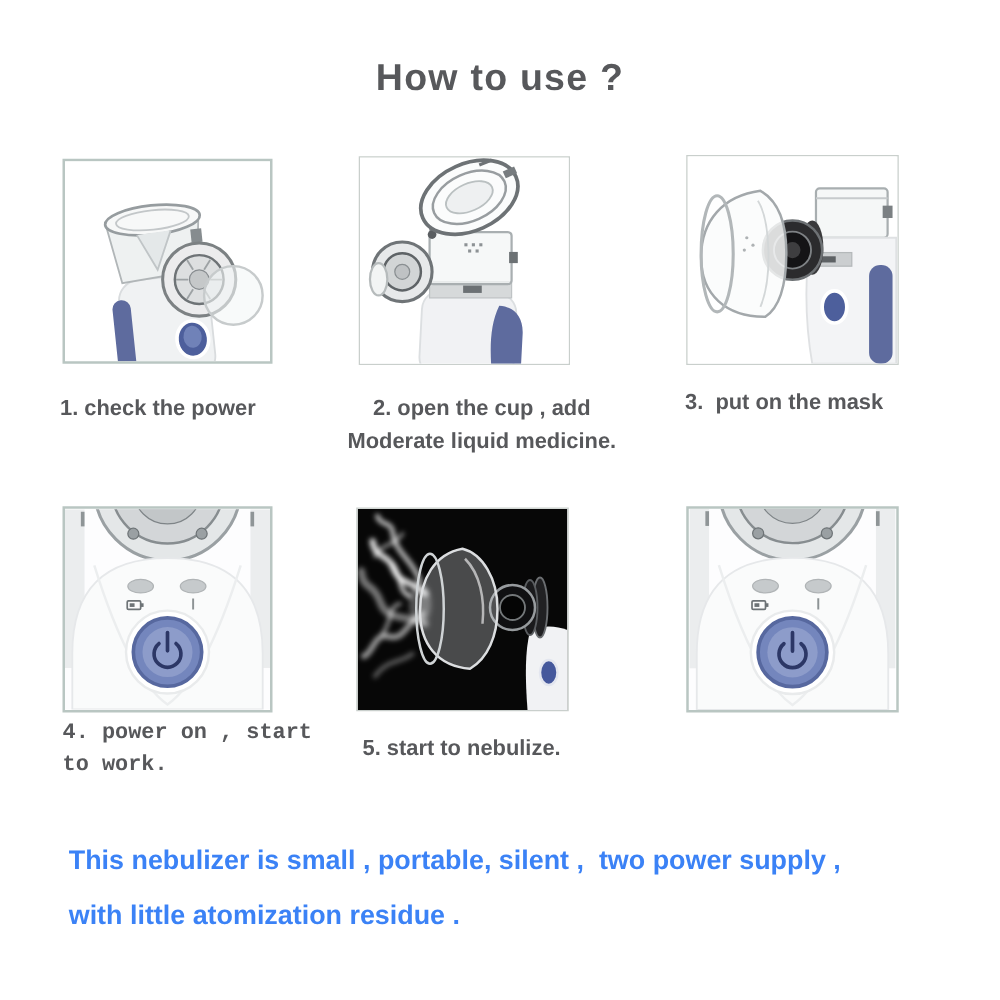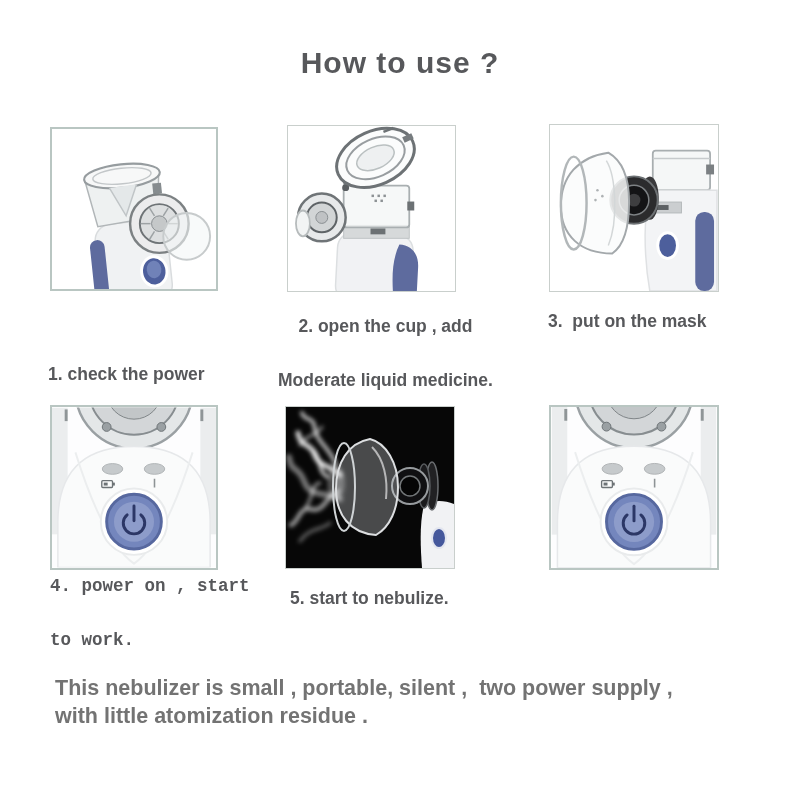--- a/index.html
+++ b/index.html
@@ -12,24 +12,24 @@
     font-size:30px;font-weight:bold;color:#57585b;letter-spacing:1px;line-height:1.1;
   }
   .photo{
     position:absolute;box-sizing:border-box;background:#ffffff;
     border:2px solid #b9c6c2;overflow:hidden;
   }
   .photo.lighter{border:1px solid #c9cfcc;}
   .photo svg{display:block;width:100%;height:100%;}
   .cap{position:absolute;color:#57585b;font-weight:bold;font-size:17.5px;}
   .cap span{display:block;white-space:pre;line-height:1.2;}
-  .cap span + span{margin-top:33px;}
-  .footer{position:absolute;left:55px;top:676px;color:#737373;font-weight:bold;font-size:21.5px;}
+  .cap span + span{margin-top:5px;}
+  .footer{position:absolute;left:55px;top:676px;color:#3b82f6;font-weight:bold;font-size:21.5px;}
   .footer span{display:block;white-space:pre;line-height:1.2;}
-  .footer span + span{margin-top:2px;}
+  .footer span + span{margin-top:18px;}
   .defs{position:absolute;width:0;height:0;overflow:hidden;}
 </style>
 </head>
 <body>
 
 <div class="canvas">
 
   <svg class="defs" aria-hidden="true">
     <defs>
       <symbol id="front-device" viewBox="0 0 168 164">
@@ -190,21 +190,21 @@
       <path d="M86,40 C98,52 102,72 100,92" stroke="rgba(255,255,255,0.6)" stroke-width="2" fill="none"></path>
     </svg>
   </div>
 
   <div class="photo" style="left:549px;top:405px;width:170px;height:165px;" aria-label="front close-up of power button and indicator lights">
     <svg viewBox="0 0 168 164">
       <use href="#front-device"></use>
     </svg>
   </div>
 
-  <div class="cap" style="left:48px;top:316px;margin-top:48px;">
+  <div class="cap" style="left:48px;top:316px;">
     <span>1. check the power</span>
     <span></span>
   </div>
   <div class="cap" style="left:278px;top:316px;text-align:center;">
     <span>2. open the cup , add</span>
     <span>Moderate liquid medicine.</span>
   </div>
   <div class="cap" style="left:548px;top:311px;">
     <span>3.  put on the mask</span>
   </div>

